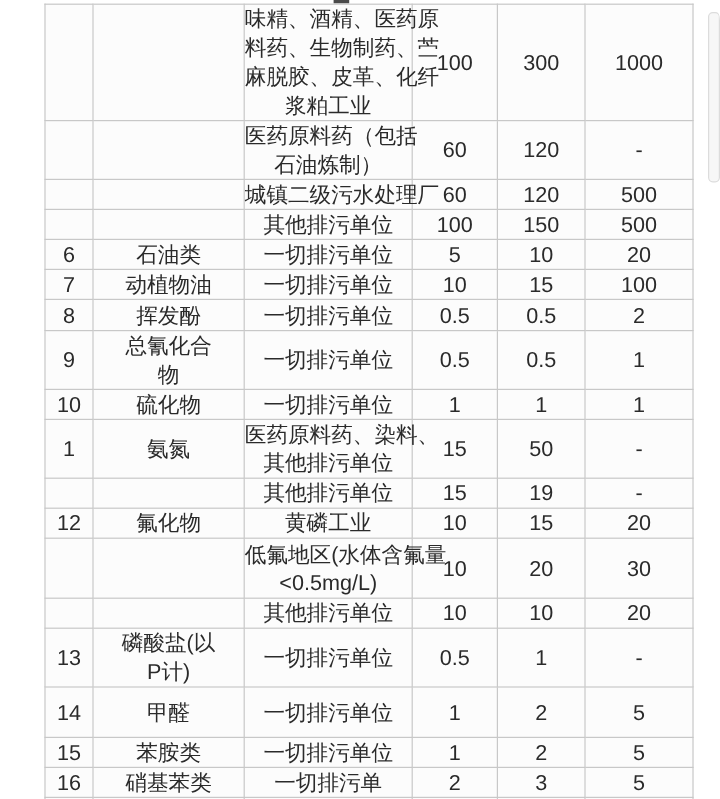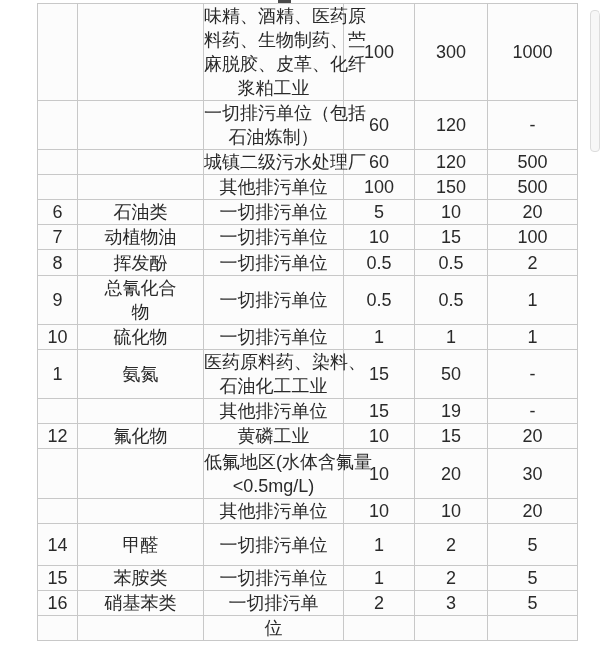--- a/index.html
+++ b/index.html
@@ -95,21 +95,21 @@
           </td>
         </tr>
         <tr style="height: 49px;">
           <td>
             <div class="cell-text"></div>
           </td>
           <td>
             <div class="cell-text"></div>
           </td>
           <td>
-            <div class="cell-text">一切排污单位（包括
+            <div class="cell-text">医药原料药（包括
 石油炼制）</div>
           </td>
           <td>
             <div class="cell-text">60</div>
           </td>
           <td>
             <div class="cell-text">120</div>
           </td>
           <td>
             <div class="cell-text">-</div>
@@ -258,21 +258,21 @@
         </tr>
         <tr style="height: 48px;">
           <td>
             <div class="cell-text">1</div>
           </td>
           <td>
             <div class="cell-text">氨氮</div>
           </td>
           <td>
             <div class="cell-text">医药原料药、染料、
-石油化工工业</div>
+其他排污单位</div>
           </td>
           <td>
             <div class="cell-text">15</div>
           </td>
           <td>
             <div class="cell-text">50</div>
           </td>
           <td>
             <div class="cell-text">-</div>
           </td>
@@ -351,20 +351,41 @@
           <td>
             <div class="cell-text">10</div>
           </td>
           <td>
             <div class="cell-text">10</div>
           </td>
           <td>
             <div class="cell-text">20</div>
           </td>
         </tr>
+        <tr style="height: 49px;">
+          <td>
+            <div class="cell-text">13</div>
+          </td>
+          <td>
+            <div class="cell-text">磷酸盐(以
+P计)</div>
+          </td>
+          <td>
+            <div class="cell-text">一切排污单位</div>
+          </td>
+          <td>
+            <div class="cell-text">0.5</div>
+          </td>
+          <td>
+            <div class="cell-text">1</div>
+          </td>
+          <td>
+            <div class="cell-text">-</div>
+          </td>
+        </tr>
         <tr style="height: 42px;">
           <td>
             <div class="cell-text">14</div>
           </td>
           <td>
             <div class="cell-text">甲醛</div>
           </td>
           <td>
             <div class="cell-text">一切排污单位</div>
           </td>

